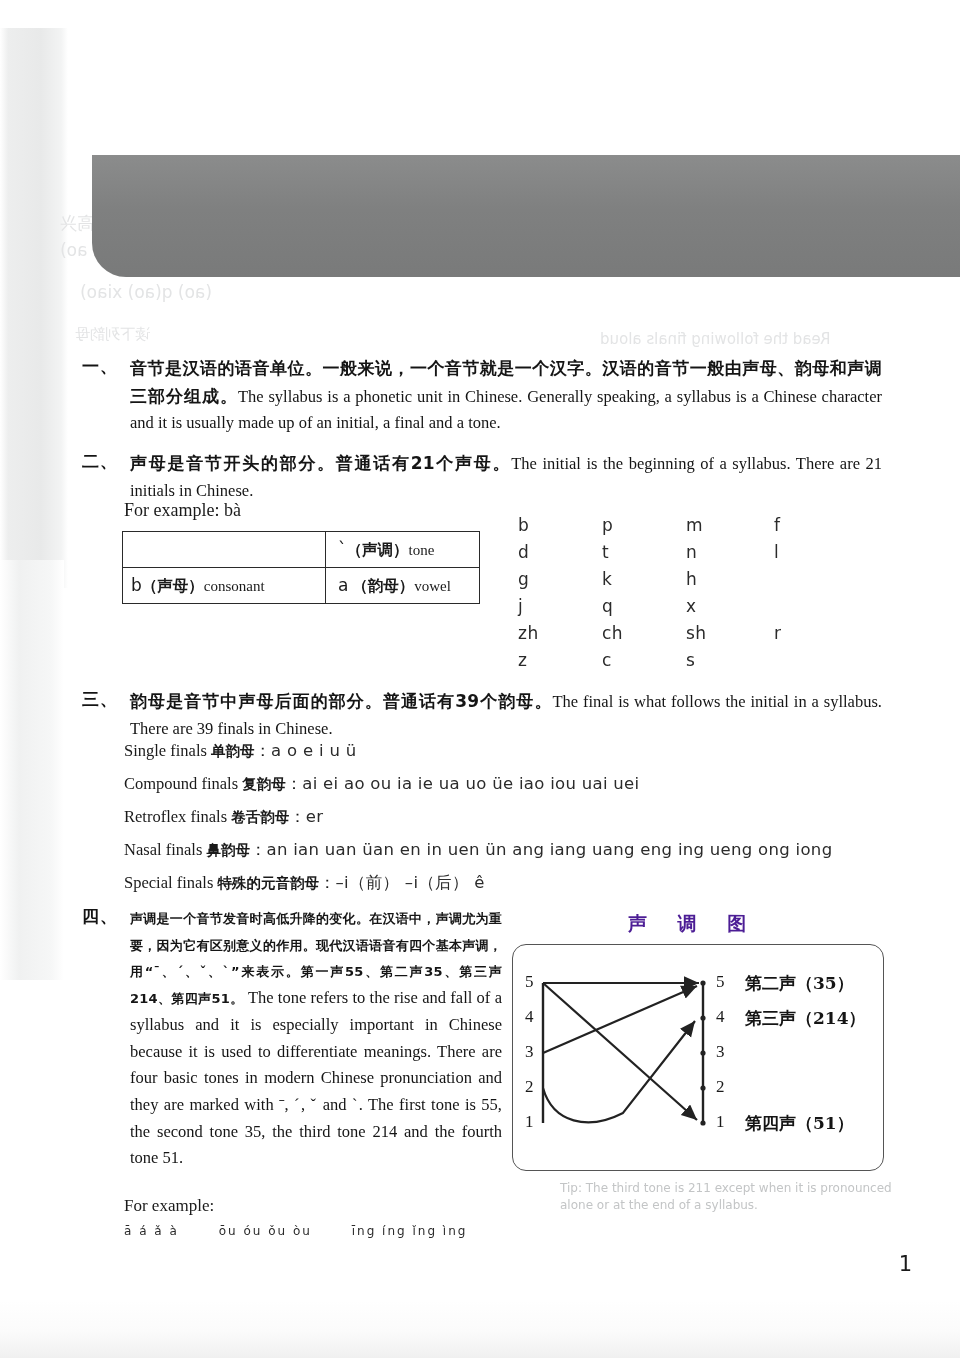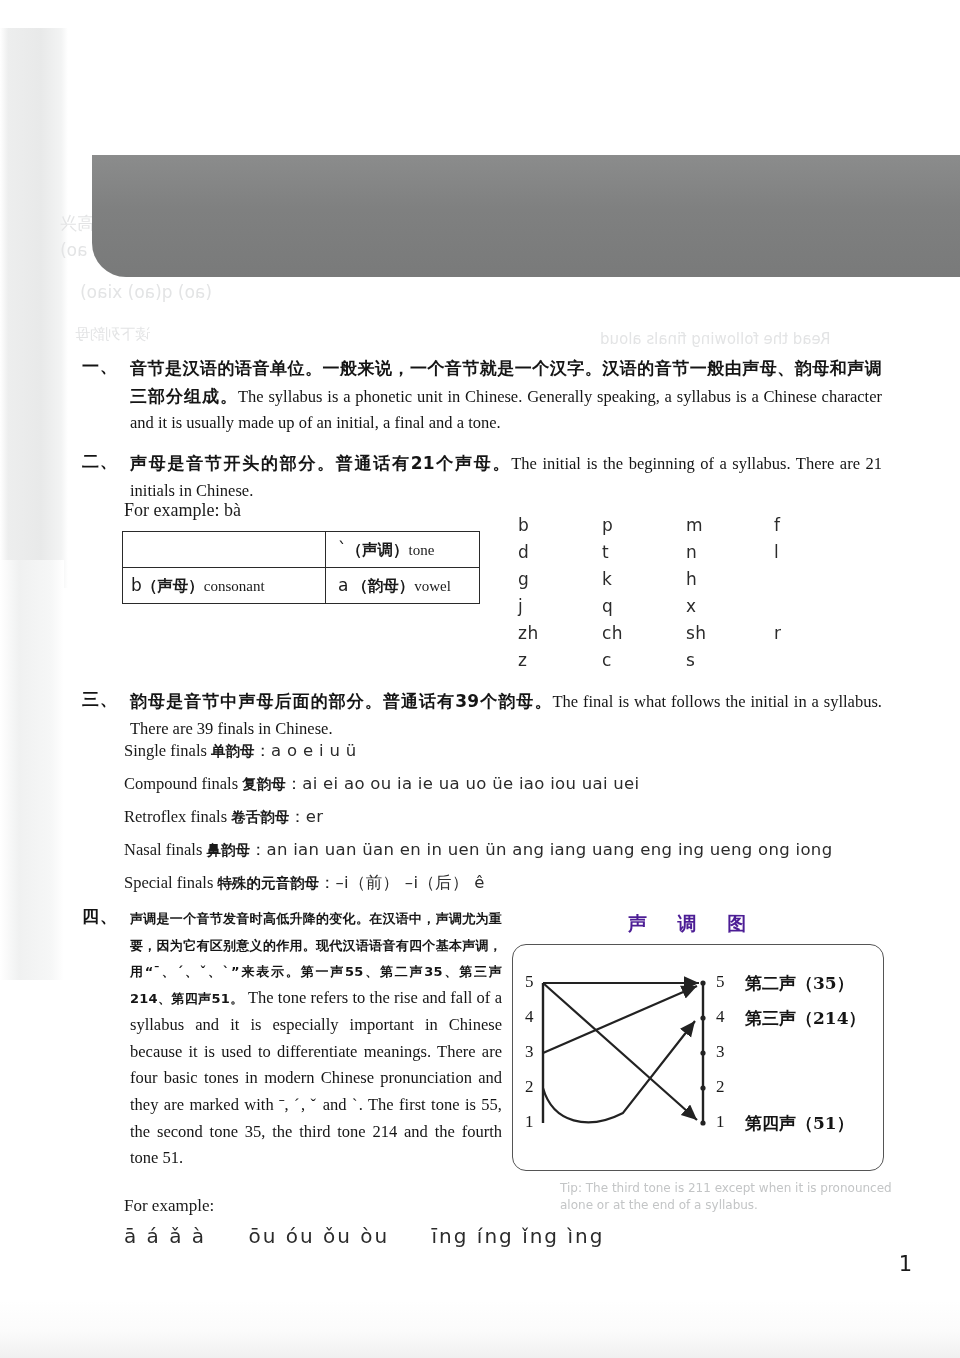--- a/index.html
+++ b/index.html
@@ -211,21 +211,21 @@
   #bottom-example-label {
     position: absolute;
     left: 124px; top: 1196px;
     font-size: 17px;
     font-family: "Liberation Serif", serif;
   }
   #bottom-example-row {
     position: absolute;
     left: 124px; top: 1224px;
     font-family: "DejaVu Sans", sans-serif;
-    font-size: 20px;
+    font-size: 12px;
     color: #2b2b2b;
   }
   #bottom-example-row span { margin-right: 36px; letter-spacing: 2px; }
 
   
   #tone-diagram-title {
     position: absolute;
     left: 600px; top: 911px;
     font-family: "DejaVu Sans", sans-serif;
     font-weight: bold;

